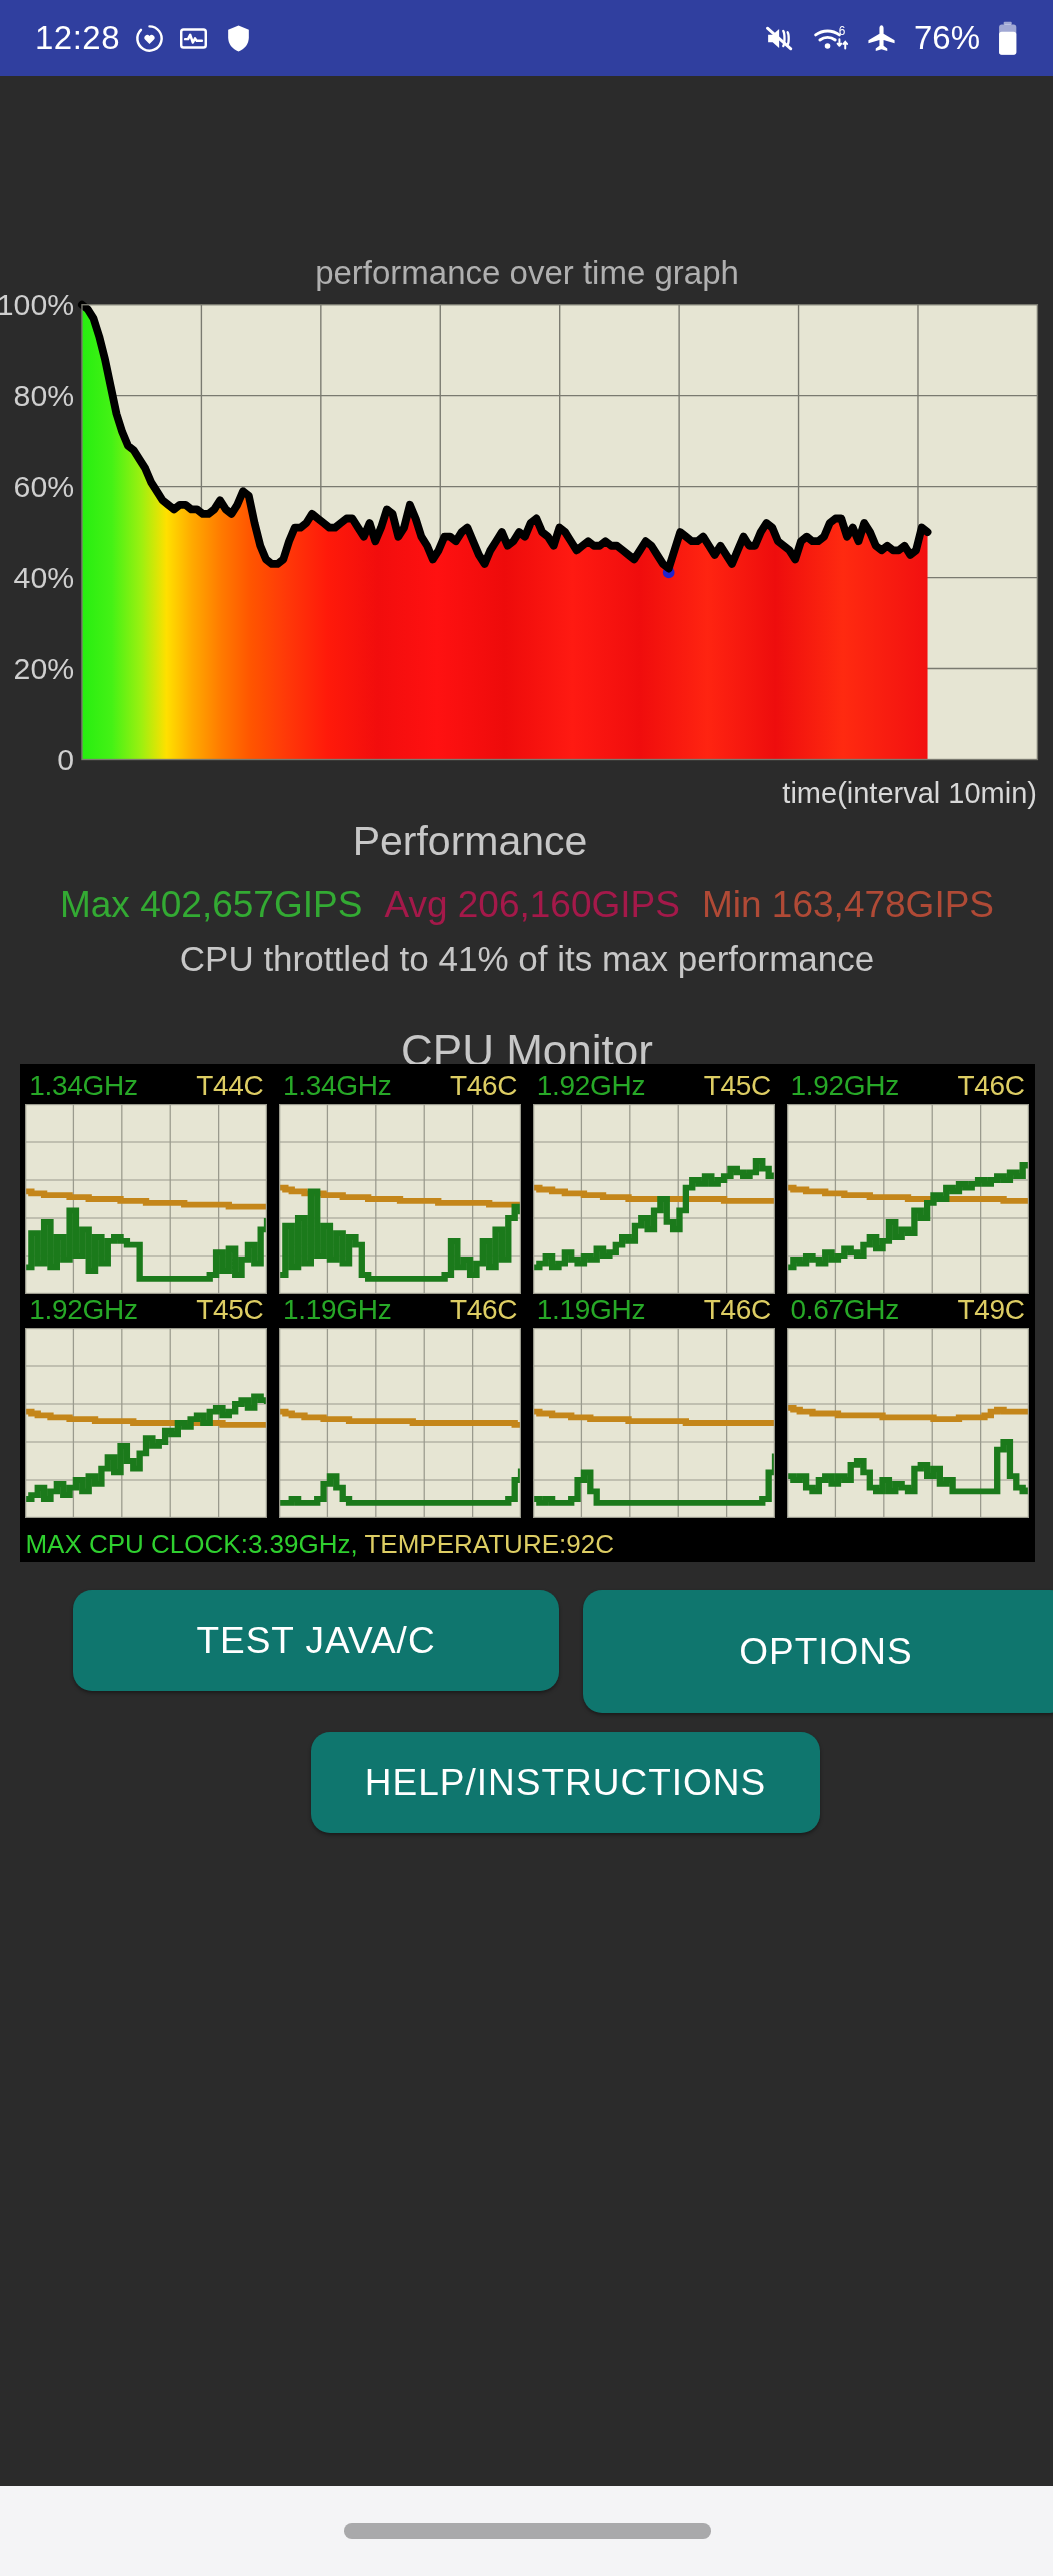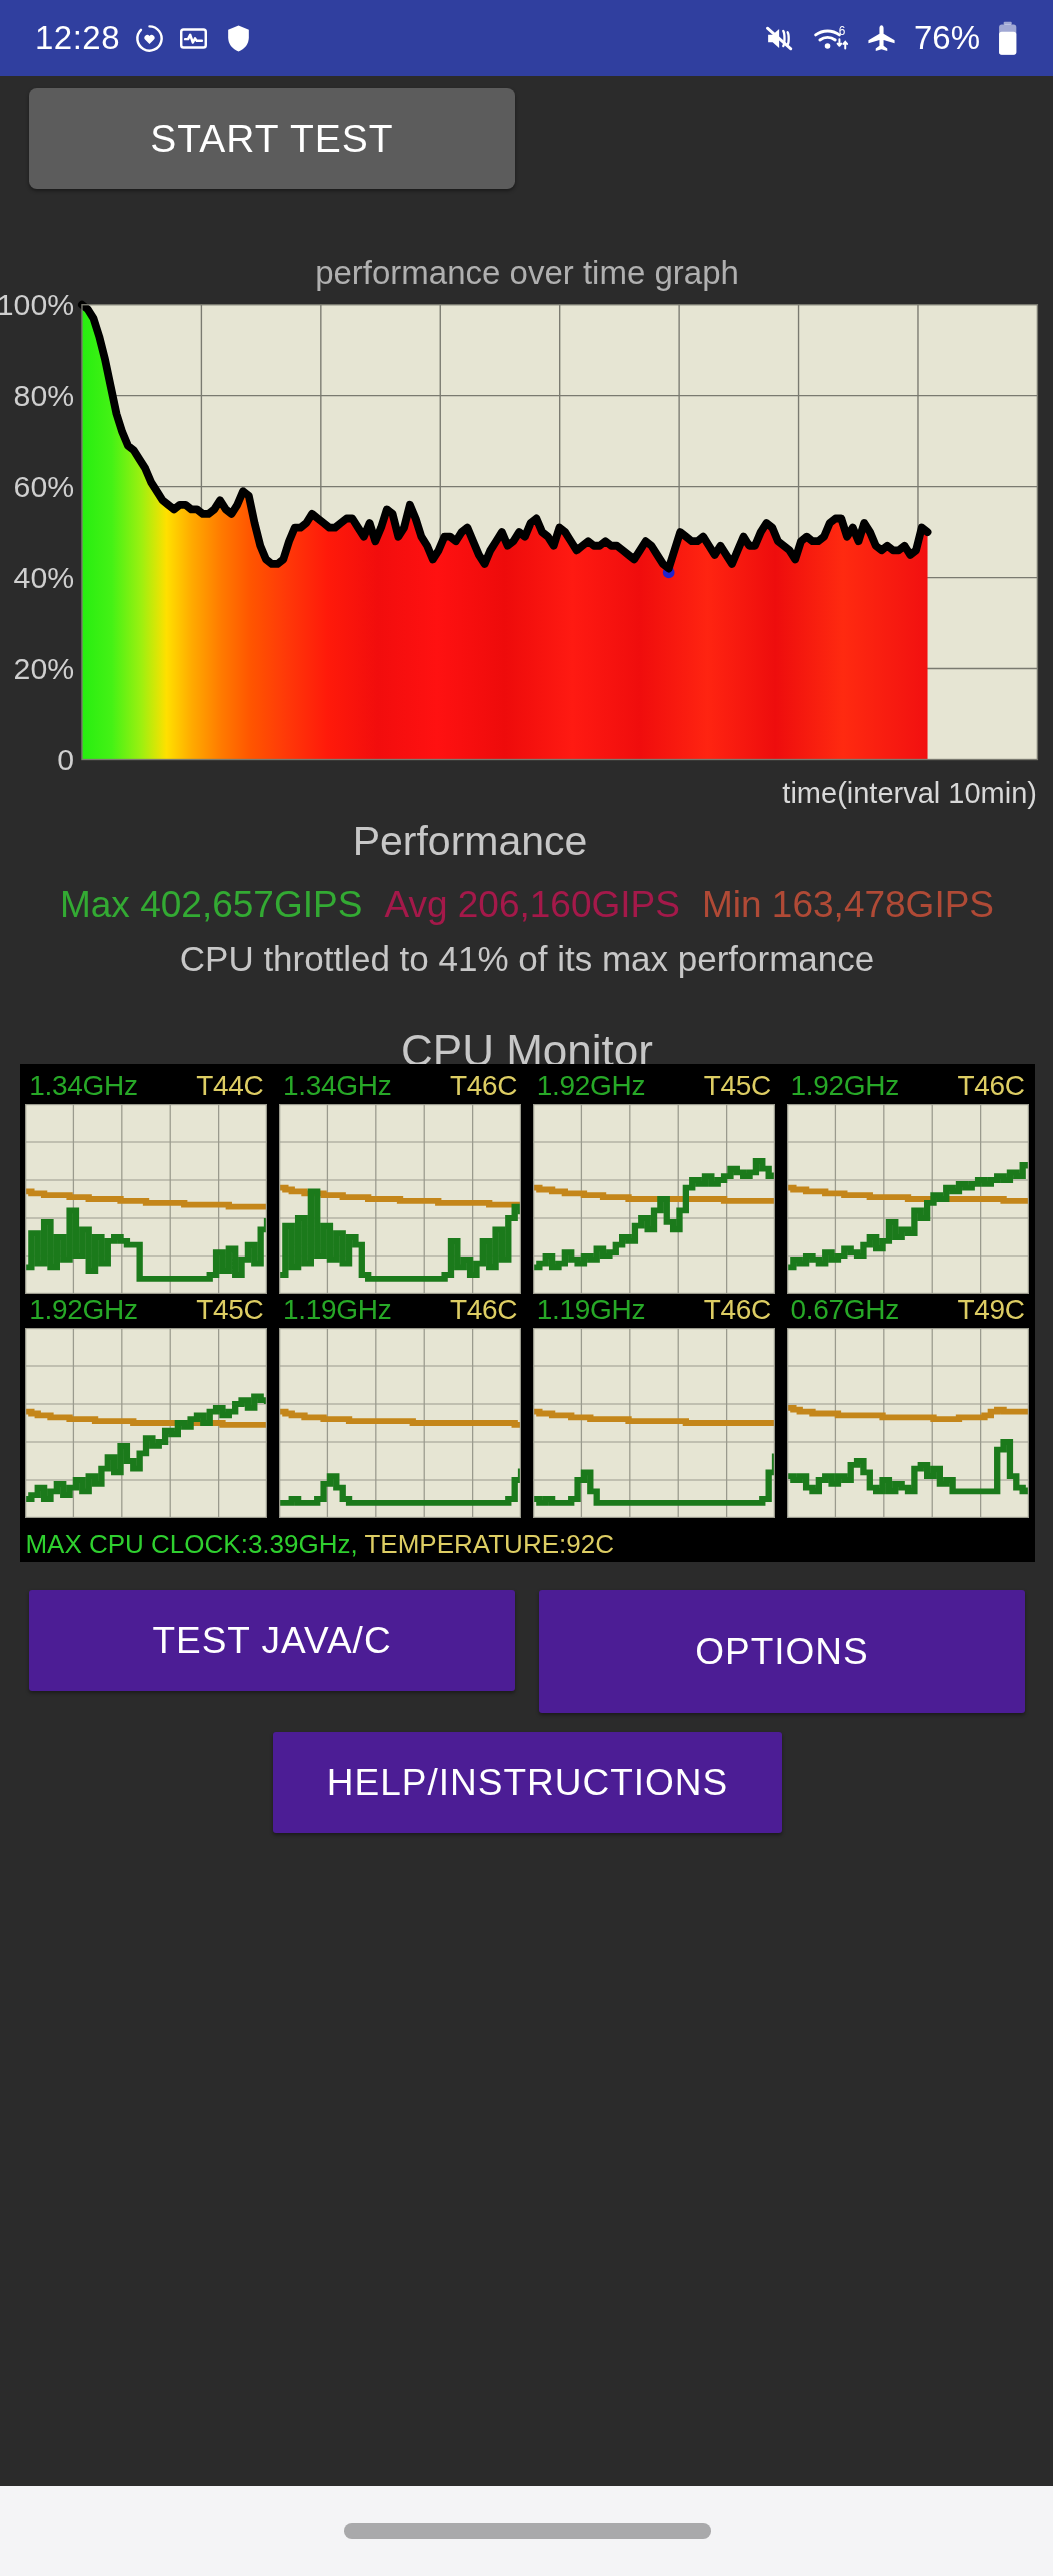--- a/index.html
+++ b/index.html
@@ -105,30 +105,31 @@
   .cpu-chart { display:block; width:100%; height:190px; }
   #cpu-footer {
     position:absolute; left:5.9px; bottom:2px;
     font-size:26px; white-space:nowrap;
   }
   #cpu-footer .f-clock { color:#2fd02f; }
   #cpu-footer .f-temp  { color:#ddcd63; }
 
   
   .btn {
-    background:#4c1d95; border:none; border-radius:3px;
+    background:#0f766e; border:none; border-radius:19px;
     color:#fff; font-size:37px;
     font-family:"Liberation Sans", sans-serif;
     letter-spacing:1px;
     box-shadow:0 2px 3.9px rgba(0,0,0,.4);
     cursor:pointer;
+    margin-left:44px;
   }
   #btn-java    { position:absolute; top:1590px; left:29px;  width:486px; height:101px; }
   #btn-options { position:absolute; top:1590px; left:539px; width:486px; height:123px; }
-  #btn-help    { position:absolute; top:1732px; left:273px; width:509px; height:101px; }
+  #btn-help    { position:absolute; top:1732px; left:267px; width:509px; height:101px; }
 
   
   #navbar {
     position:absolute; bottom:0; left:0;
     width:1054px; height:90px;
     background:#f4f4f6;
     display:flex; align-items:center; justify-content:center;
   }
   #nav-pill {
     width:367px; height:15.6px;
@@ -188,21 +189,20 @@
       <svg width="23.4" height="35" viewBox="0 0 16 26">
         <rect x="5" y="0.5" width="6" height="2.4" rx="0.8" fill="#fff" opacity="0.55"></rect>
         <rect x="1.6" y="2.6" width="12.8" height="22.4" rx="2" fill="#fff" opacity="0.55"></rect>
         <rect x="1.6" y="8" width="12.8" height="17" rx="2" fill="#fff"></rect>
       </svg>
     </span>
   </div>
 </div>
 
 <div id="toprow">
-  <button id="start-test" class="btn">START TEST</button>
 </div>
 
 <div id="graph-title">performance over time graph</div>
 
 <div id="graph-wrap">
   <svg id="graph-svg" width="1054" height="488" viewBox="0 0 1080 500">
       <defs>
         <linearGradient id="perfgrad" x1="0" y1="0" x2="1" y2="0">
           <stop offset="0%" stop-color="#27ee10"></stop>
           <stop offset="3.5000000000000004%" stop-color="#44f215"></stop>

